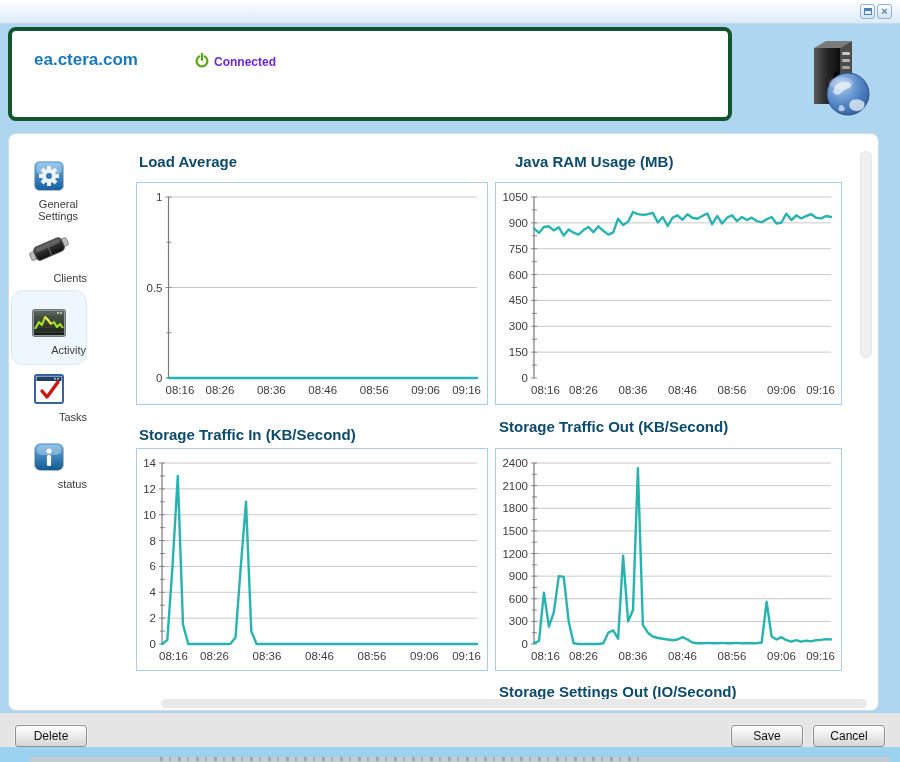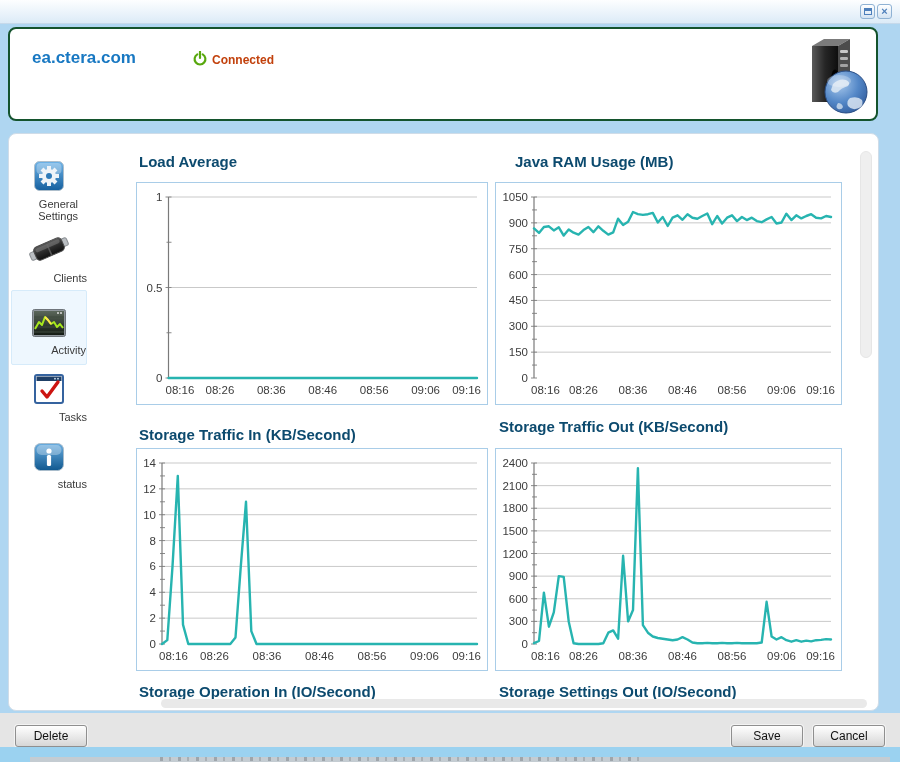--- a/index.html
+++ b/index.html
@@ -23,45 +23,45 @@
     text-align:center; line-height:12px; cursor:pointer;
   }
   .btn-max { left:860px; }
   .btn-close { left:877px; }
   .btn-max .glyph {
     display:block; margin:3px auto 0; width:8px; height:7px;
     border:1px solid #4d7fbb; border-top:3px solid #4d7fbb;
   }
   
   .header-panel {
-    position:absolute; left:8px; top:27px; width:870px; height:94px;
-    background:#fff; border:2px solid #14532d; border-radius:8px;
+    position:absolute; left:8px; top:27px; width:724px; height:94px;
+    background:#fff; border:4px solid #14532d; border-radius:8px;
   }
   .hostname {
     position:absolute; left:22px; top:19px;
     font-size:17px; font-weight:bold; color:#1878c2;
   }
   .power-icon { position:absolute; left:183px; top:22px; }
   .conn-status {
     position:absolute; left:202px; top:24px;
-    font-size:12px; font-weight:bold; color:#c2410c;
+    font-size:12px; font-weight:bold; color:#6d28d9;
   }
   .server-icon { position:absolute; left:778px; top:7px; }
   
   .main-panel {
     position:absolute; left:8px; top:133px; width:871px; height:578px;
     background:#fff; border:1px solid #cfdce8; border-radius:8px;
     overflow:hidden;
   }
   
   .side-item {
     position:absolute; left:2px; width:76px; text-align:center; cursor:pointer;
   }
   .side-item.selected {
-    background:#eef7fe; border:1px solid #d6ebfa; border-radius:2px;
+    background:#eef7fe; border:1px solid #d6ebfa; border-radius:12px;
   }
   .side-label {
     font-size:11px; color:#3a3a3a; line-height:12px; margin-top:3px;text-align:right;
   }
   .side-label.wrap { width:58px; margin-left:auto; margin-right:auto; }
   .icon-wrap { display:inline-block; }
   
   .chart-title {
     position:absolute; font-size:15px; font-weight:bold; color:#0c4a6e;
     white-space:nowrap;
@@ -418,21 +418,20 @@
         <text x="87.5" y="211" text-anchor="middle" font-size="11.5" fill="#3c3c3c" font-family="Liberation Sans, sans-serif">08:26</text>
         <text x="137" y="211" text-anchor="middle" font-size="11.5" fill="#3c3c3c" font-family="Liberation Sans, sans-serif">08:36</text>
         <text x="186.5" y="211" text-anchor="middle" font-size="11.5" fill="#3c3c3c" font-family="Liberation Sans, sans-serif">08:46</text>
         <text x="236" y="211" text-anchor="middle" font-size="11.5" fill="#3c3c3c" font-family="Liberation Sans, sans-serif">08:56</text>
         <text x="285.5" y="211" text-anchor="middle" font-size="11.5" fill="#3c3c3c" font-family="Liberation Sans, sans-serif">09:06</text>
         <text x="339" y="211" text-anchor="end" font-size="11.5" fill="#3c3c3c" font-family="Liberation Sans, sans-serif">09:16</text>
         <polyline points="38.0,194.2 43.0,192.0 47.9,143.7 52.9,177.7 57.8,163.3 62.8,127.1 67.7,127.9 72.7,172.4 77.6,194.2 82.5,195.0 87.5,195.0 92.4,195.0 97.4,195.0 102.4,195.0 107.3,194.2 112.3,183.7 117.2,181.4 122.1,189.7 127.1,106.8 132.1,172.4 137.0,161.1 141.9,19.3 146.9,176.1 151.9,183.7 156.8,187.5 161.8,189.0 166.7,189.7 171.7,190.5 176.6,191.2 181.6,190.5 186.5,188.2 191.5,190.5 196.4,193.5 201.4,194.2 206.3,194.2 211.3,193.9 216.2,194.2 221.2,194.2 226.1,193.9 231.1,194.2 236.0,194.2 241.0,193.9 245.9,194.2 250.8,194.2 255.8,194.2 260.8,194.2 265.7,193.5 270.6,152.8 275.6,187.5 280.5,190.5 285.5,188.2 290.4,191.2 295.4,192.7 300.3,191.2 305.3,192.7 310.3,191.6 315.2,192.4 320.1,191.2 325.1,190.9 330.1,190.1 335.0,190.5" fill="none" stroke="#27b4b0" stroke-width="2.4" stroke-linejoin="round" stroke-linecap="round"></polyline>
       </svg>
   </div>
 
-  <div class="chart-title" style="left:130px;top:549px;">Storage Operation In (IO/Second)</div>
   <div class="chart-title" style="left:490px;top:549px;">Storage Settings Out (IO/Second)</div>
 
   <div class="hscroll-thumb"></div>
   <div class="vscroll-thumb"></div>
 </div>
 
 <div class="footer">
   <button class="btn btn-delete">Delete</button>
   <button class="btn btn-save">Save</button>
   <button class="btn btn-cancel">Cancel</button>

